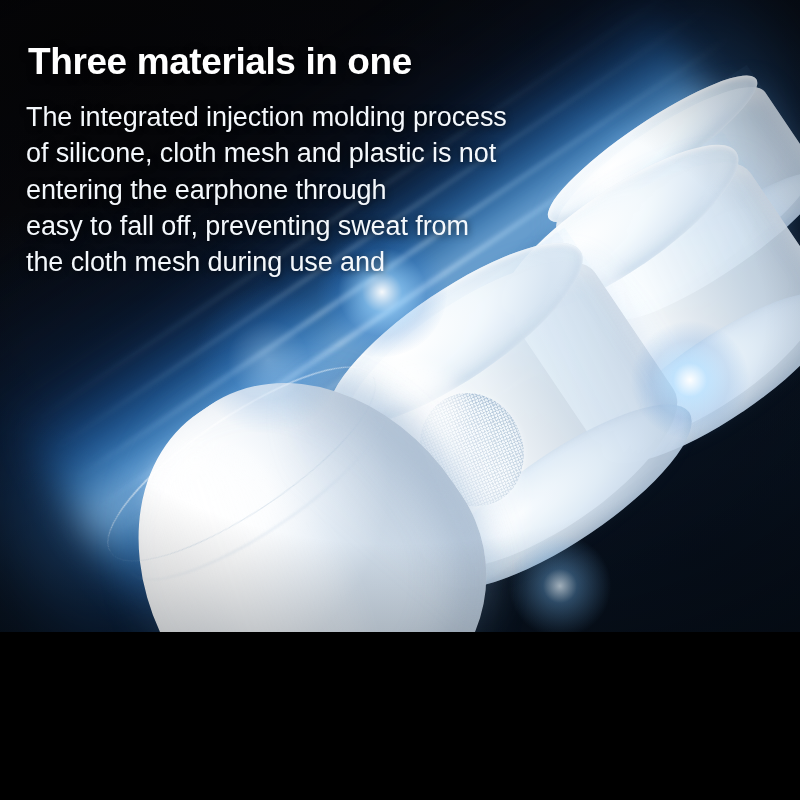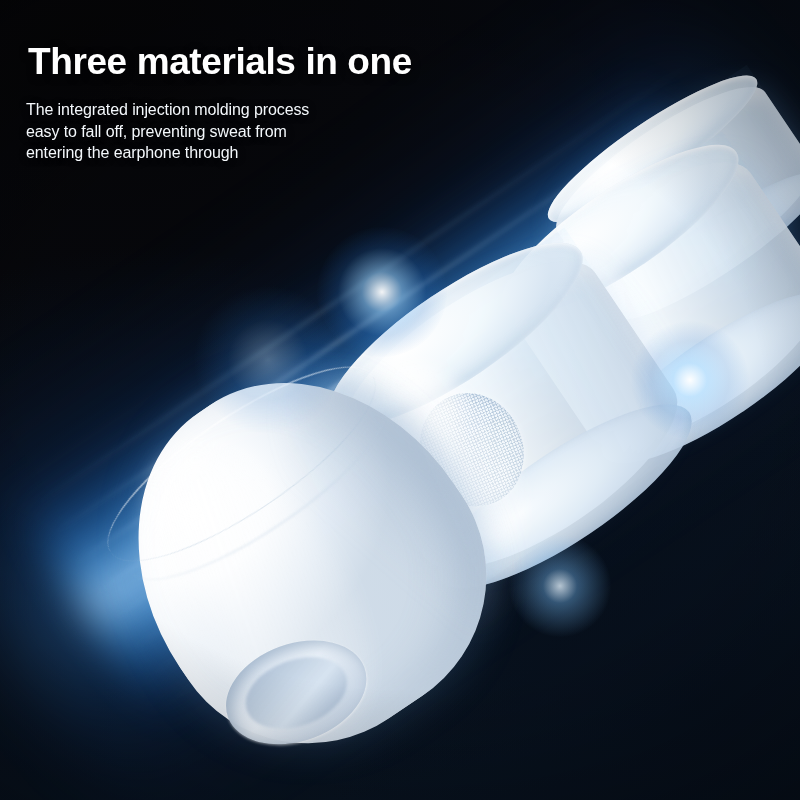--- a/index.html
+++ b/index.html
@@ -1,17 +1,17 @@
 <!DOCTYPE html>
 <html><head>
 <meta charset="utf-8">
 <style>
   html,body{margin:0;padding:0;background:#000;}
   #stage{
-    position:relative;width:800px;height:800px;overflow:hidden;
+    position:relative;width:800px;height:632px;overflow:hidden;
     font-family:"Liberation Sans",sans-serif;
     background:#07080c;
   }
 
   
   .bg{position:absolute;inset:0;}
   .bg-base{
     background:
       radial-gradient(125% 95% at 12% 8%,  #050507 0%, #06070b 28%, #070a12 55%, #081320 100%),
       linear-gradient(135deg,#050507 0%,#06080e 40%,#081220 100%);
@@ -228,21 +228,21 @@
   #copy{position:absolute;left:0;top:0;width:620px;}
   .headline{
     margin:0;padding:40px 0 0 28px;
     color:#ffffff;font-size:37px;line-height:1.17;font-weight:700;
     letter-spacing:-.4px;
     text-shadow:0 2px 9px rgba(0,0,0,.65);
   }
   .headline .ln{display:block;}
   .body-copy{
     margin:0;padding:16px 0 0 26px;
-    color:#f4f8fc;font-size:16px;line-height:1.34;font-weight:400;
+    color:#f4f8fc;font-size:27px;line-height:1.34;font-weight:400;
     letter-spacing:-.1px;
     text-shadow:0 1px 7px rgba(0,0,0,.72);
   }
   .body-copy .ln{display:block;}
 </style>
 </head>
 <body>
 
 <div id="stage">
 
@@ -311,18 +311,20 @@
   </div>
 
   <div class="bg vignette"></div>
 
   <div id="copy">
     <h1 class="headline">
       <span class="ln">Three materials in one</span>
     </h1>
     <p class="body-copy">
       <span class="ln">The integrated injection molding process</span>
+      <span class="ln">of silicone, cloth mesh and plastic is not</span>
+      <span class="ln">entering the earphone through</span>
       <span class="ln">easy to fall off, preventing sweat from</span>
-      <span class="ln">entering the earphone through</span>
+      <span class="ln">the cloth mesh during use and</span>
     </p>
   </div>
 
 </div>
 
 </body></html>

